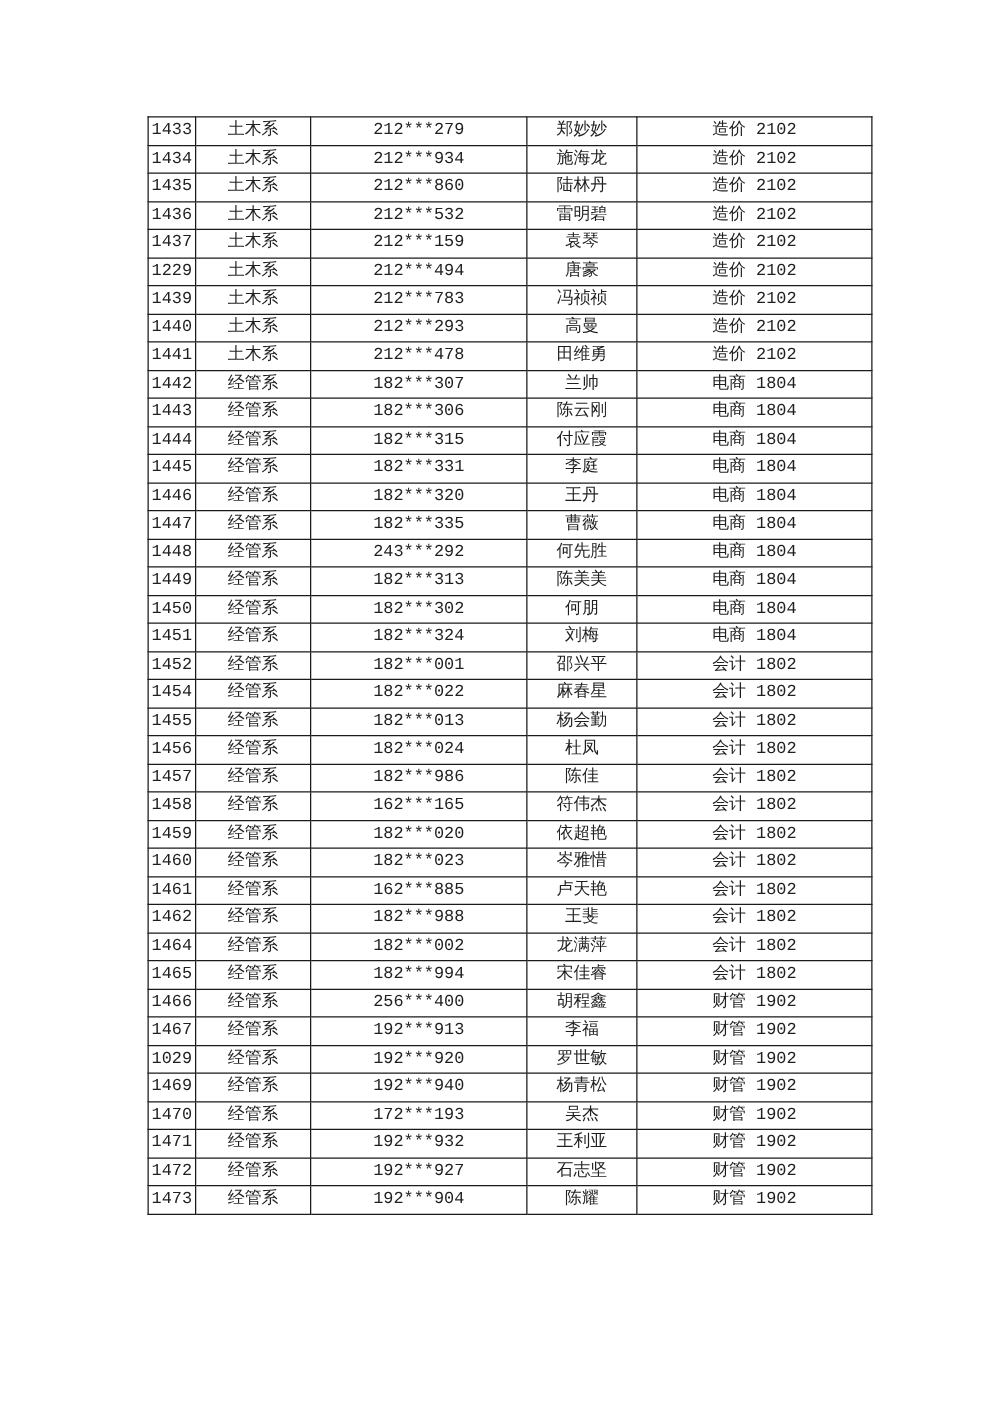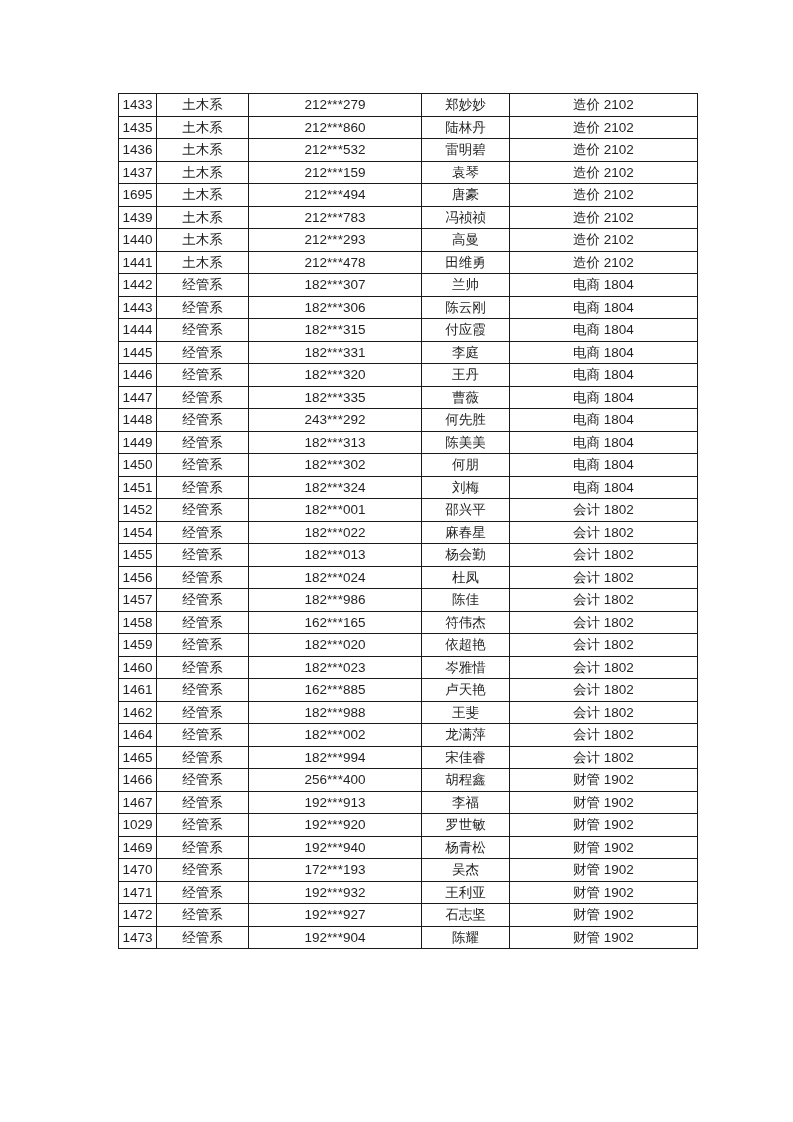--- a/index.html
+++ b/index.html
@@ -6,21 +6,21 @@
     margin: 0;
     padding: 0;
     background: #ffffff;
   }
   .page {
     position: relative;
     width: 793px;
     height: 1122px;
     background: #ffffff;
     overflow: hidden;
-    font-family: Liberation Sans, sans-serif;
+    font-family: Liberation Mono, monospace;
     color: #1f1f1f;
   }
   table.roster {
     position: absolute;
     left: 118px;
     top: 93px;
     width: 579px;
     border-collapse: collapse;
     table-layout: fixed;
   }
@@ -56,20 +56,27 @@
     </colgroup>
     <tbody id="roster-body">
   <tr>
     <td>1433</td>
     <td>土木系</td>
     <td>212***279</td>
     <td>郑妙妙</td>
     <td>造价 2102</td>
   </tr>
 
+  <tr>
+    <td>1434</td>
+    <td>土木系</td>
+    <td>212***934</td>
+    <td>施海龙</td>
+    <td>造价 2102</td>
+  </tr>
 
   <tr>
     <td>1435</td>
     <td>土木系</td>
     <td>212***860</td>
     <td>陆林丹</td>
     <td>造价 2102</td>
   </tr>
 
   <tr>
@@ -82,21 +89,21 @@
 
   <tr>
     <td>1437</td>
     <td>土木系</td>
     <td>212***159</td>
     <td>袁琴</td>
     <td>造价 2102</td>
   </tr>
 
   <tr>
-    <td>1695</td>
+    <td>1229</td>
     <td>土木系</td>
     <td>212***494</td>
     <td>唐豪</td>
     <td>造价 2102</td>
   </tr>
 
   <tr>
     <td>1439</td>
     <td>土木系</td>
     <td>212***783</td>

